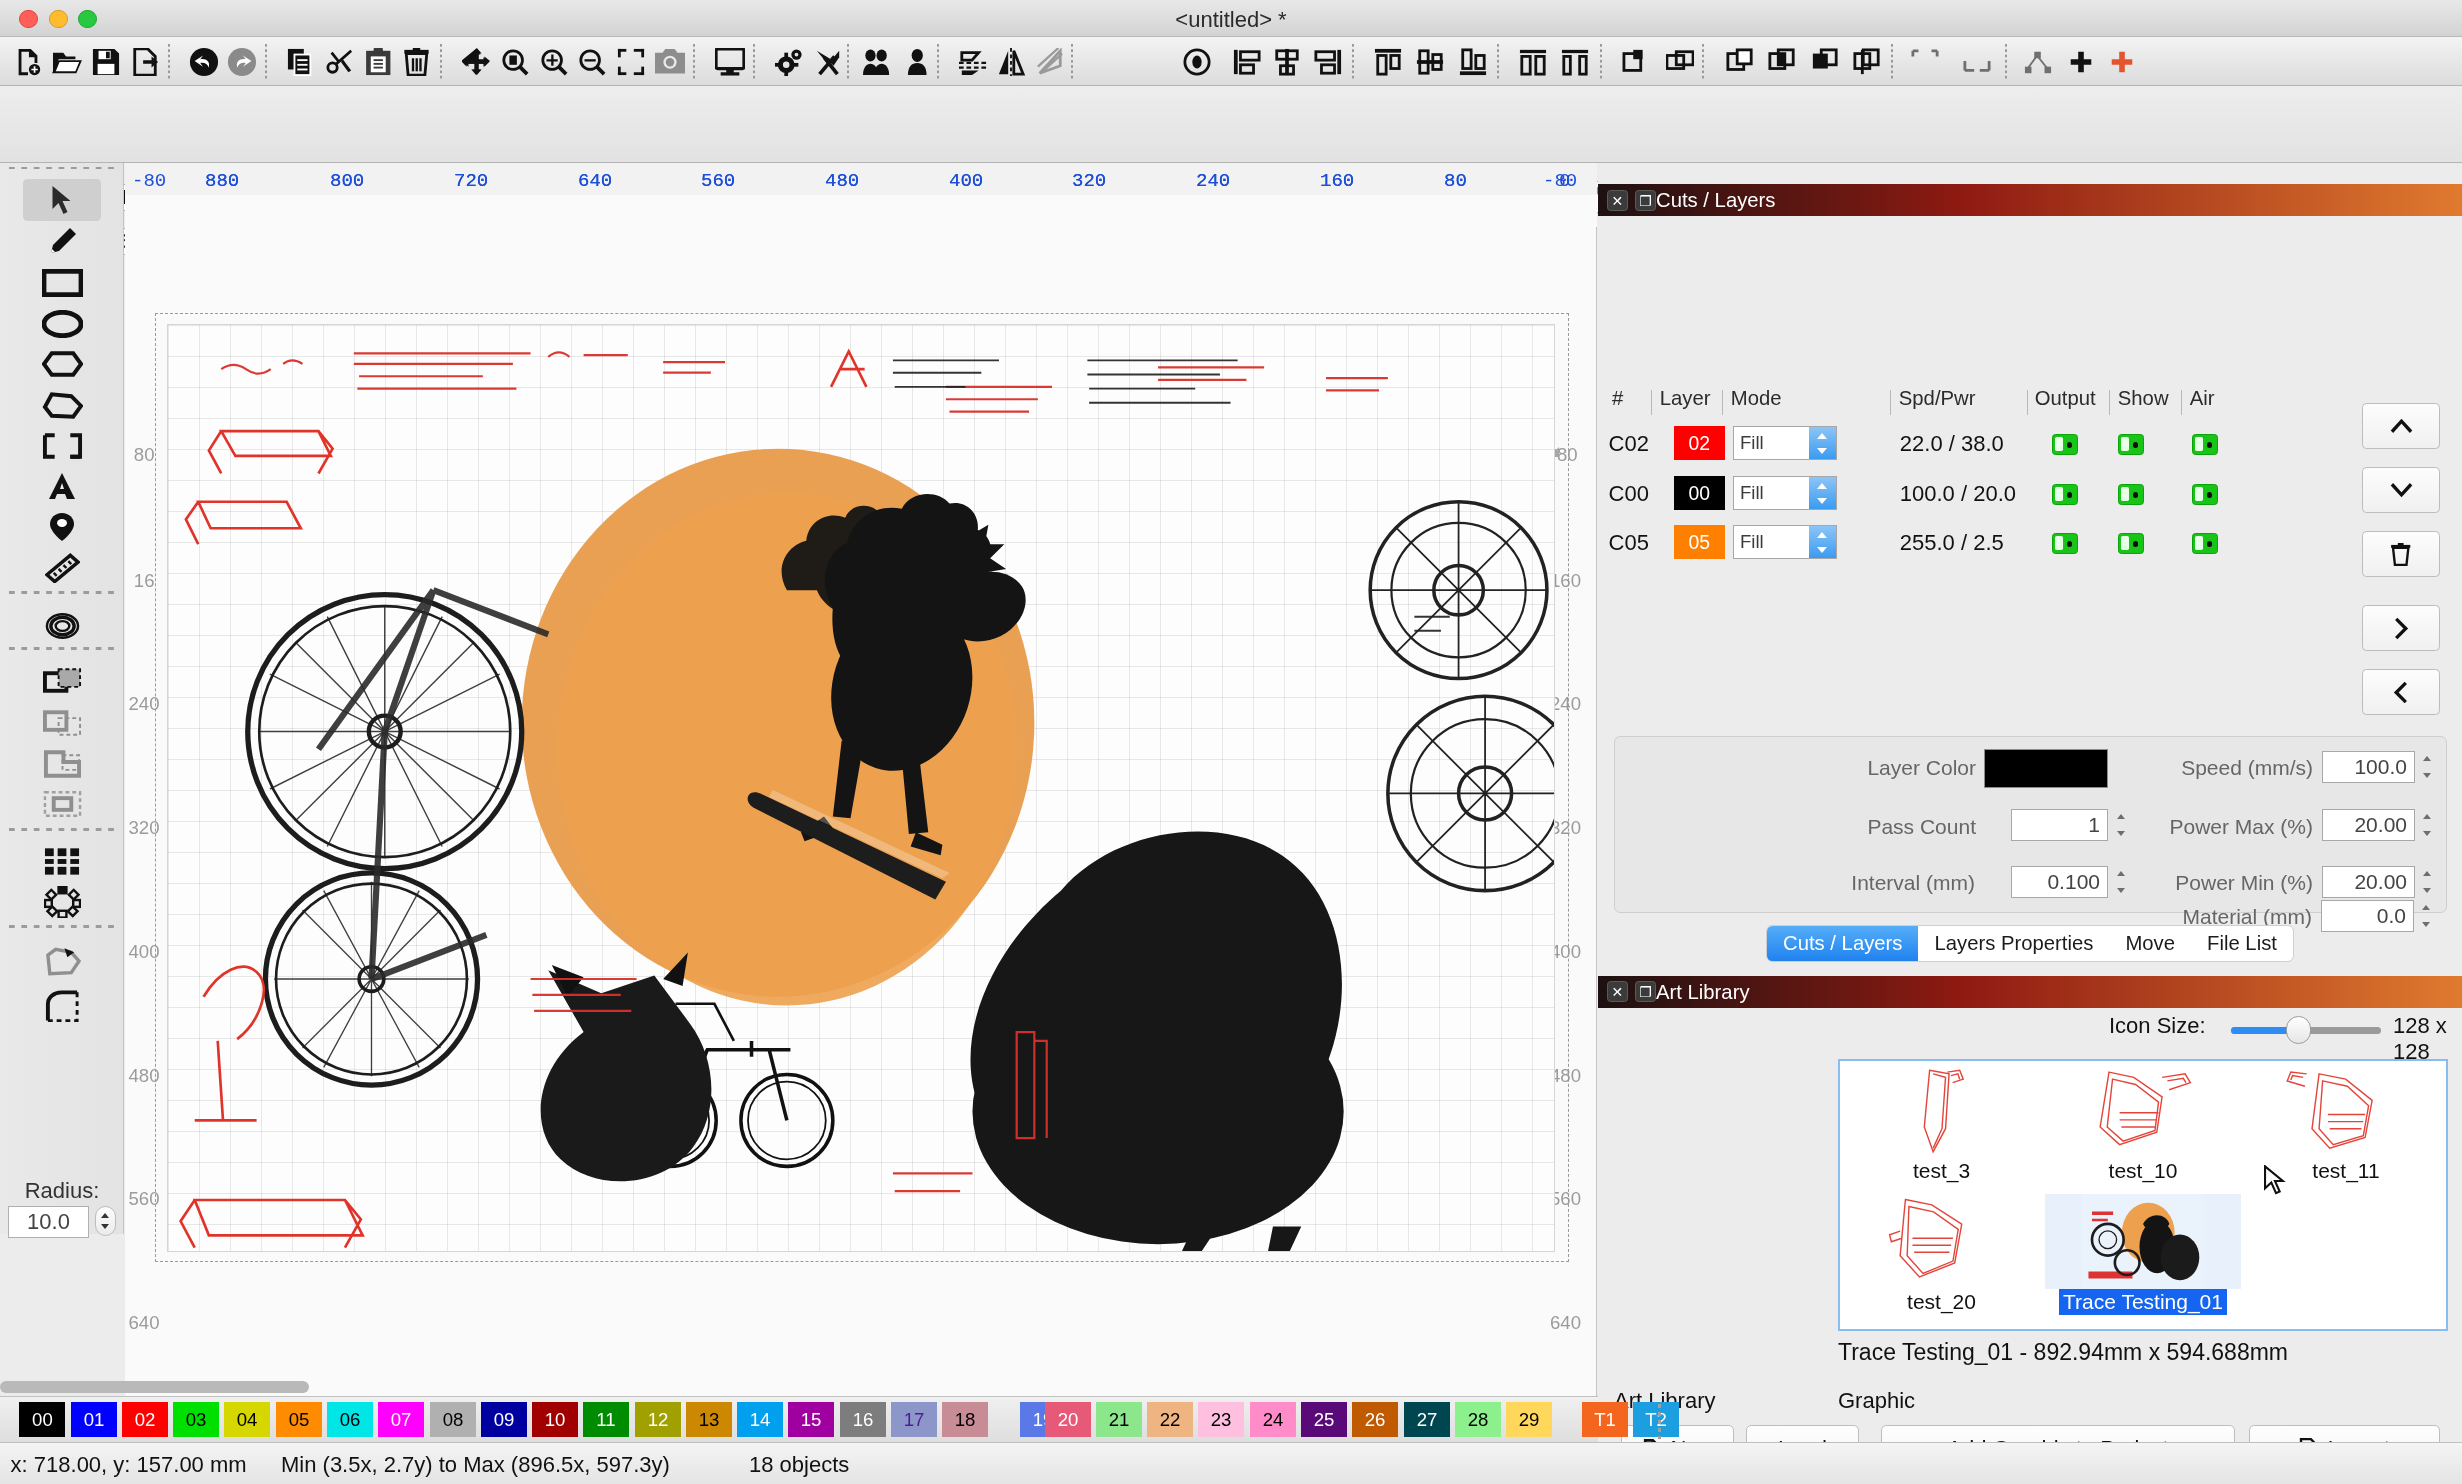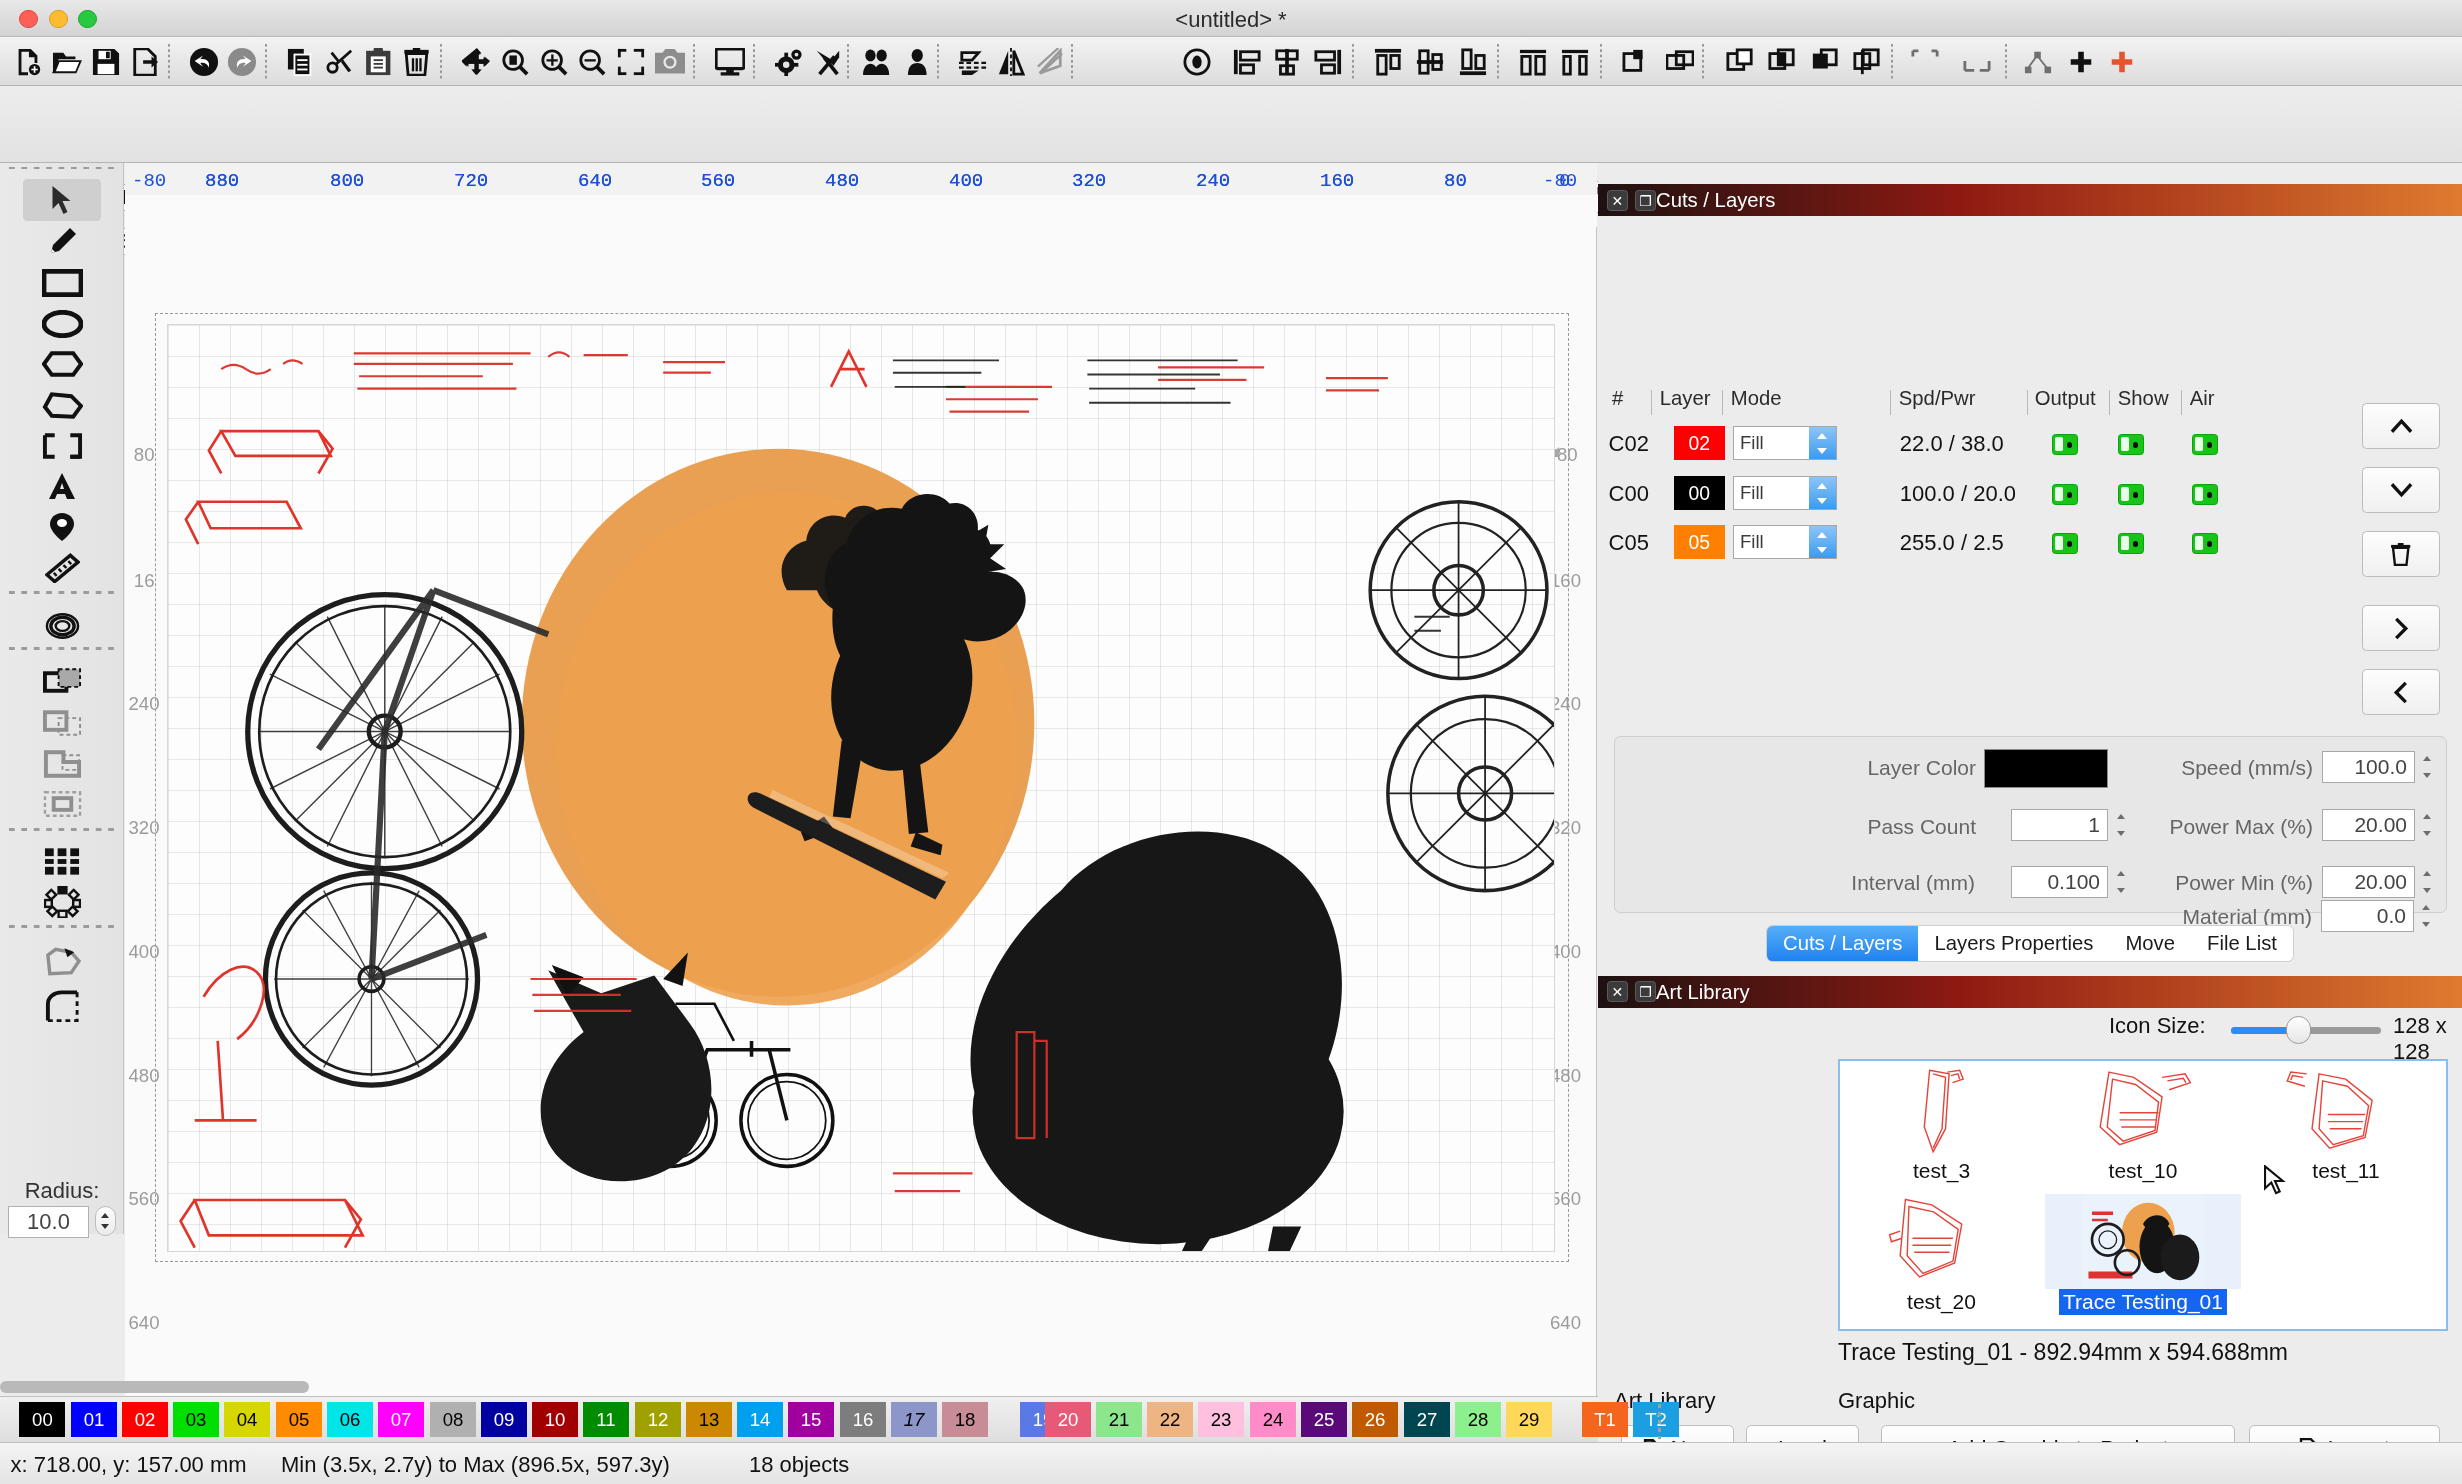--- a/index.html
+++ b/index.html
@@ -1283,21 +1283,21 @@
       <div class="swatch" style="left: 378px; background: rgb(255, 0, 255); color: rgb(255, 255, 255);">07</div>
       <div class="swatch" style="left: 430px; background: rgb(176, 176, 176); color: rgb(0, 0, 0);">08</div>
       <div class="swatch" style="left: 481px; background: rgb(0, 0, 160); color: rgb(255, 255, 255);">09</div>
       <div class="swatch" style="left: 532px; background: rgb(160, 0, 0); color: rgb(255, 255, 255);">10</div>
       <div class="swatch" style="left: 583px; background: rgb(0, 140, 0); color: rgb(255, 255, 255);">11</div>
       <div class="swatch" style="left: 635px; background: rgb(160, 160, 0); color: rgb(255, 255, 255);">12</div>
       <div class="swatch" style="left: 686px; background: rgb(204, 136, 0); color: rgb(0, 0, 0);">13</div>
       <div class="swatch" style="left: 737px; background: rgb(0, 160, 238); color: rgb(255, 255, 255);">14</div>
       <div class="swatch" style="left: 788px; background: rgb(160, 0, 160); color: rgb(255, 255, 255);">15</div>
       <div class="swatch" style="left: 840px; background: rgb(125, 125, 125); color: rgb(255, 255, 255);">16</div>
-      <div class="swatch" style="left: 891px; background: rgb(140, 150, 200); color: #000000; font-style: italic;">17</div>
+      <div class="swatch" style="left: 891px; background: rgb(140, 150, 200); color: #4c1d95;">17</div>
       <div class="swatch" style="left: 942px; background: rgb(200, 140, 150); color: rgb(0, 0, 0);">18</div>
       <div class="swatch" style="left: 1020px; background: rgb(90, 120, 230); color: rgb(255, 255, 255);">19</div>
       <div class="swatch" style="left: 1045px; background: rgb(230, 90, 120); color: rgb(255, 255, 255);">20</div>
       <div class="swatch" style="left: 1096px; background: rgb(140, 230, 140); color: rgb(0, 0, 0);">21</div>
       <div class="swatch" style="left: 1147px; background: rgb(238, 180, 130); color: rgb(0, 0, 0);">22</div>
       <div class="swatch" style="left: 1198px; background: rgb(255, 192, 224); color: rgb(0, 0, 0);">23</div>
       <div class="swatch" style="left: 1250px; background: rgb(255, 140, 200); color: rgb(0, 0, 0);">24</div>
       <div class="swatch" style="left: 1301px; background: rgb(90, 10, 120); color: rgb(255, 255, 255);">25</div>
       <div class="swatch" style="left: 1352px; background: rgb(192, 90, 0); color: rgb(255, 255, 255);">26</div>
       <div class="swatch" style="left: 1404px; background: rgb(0, 70, 80); color: rgb(255, 255, 255);">27</div>

